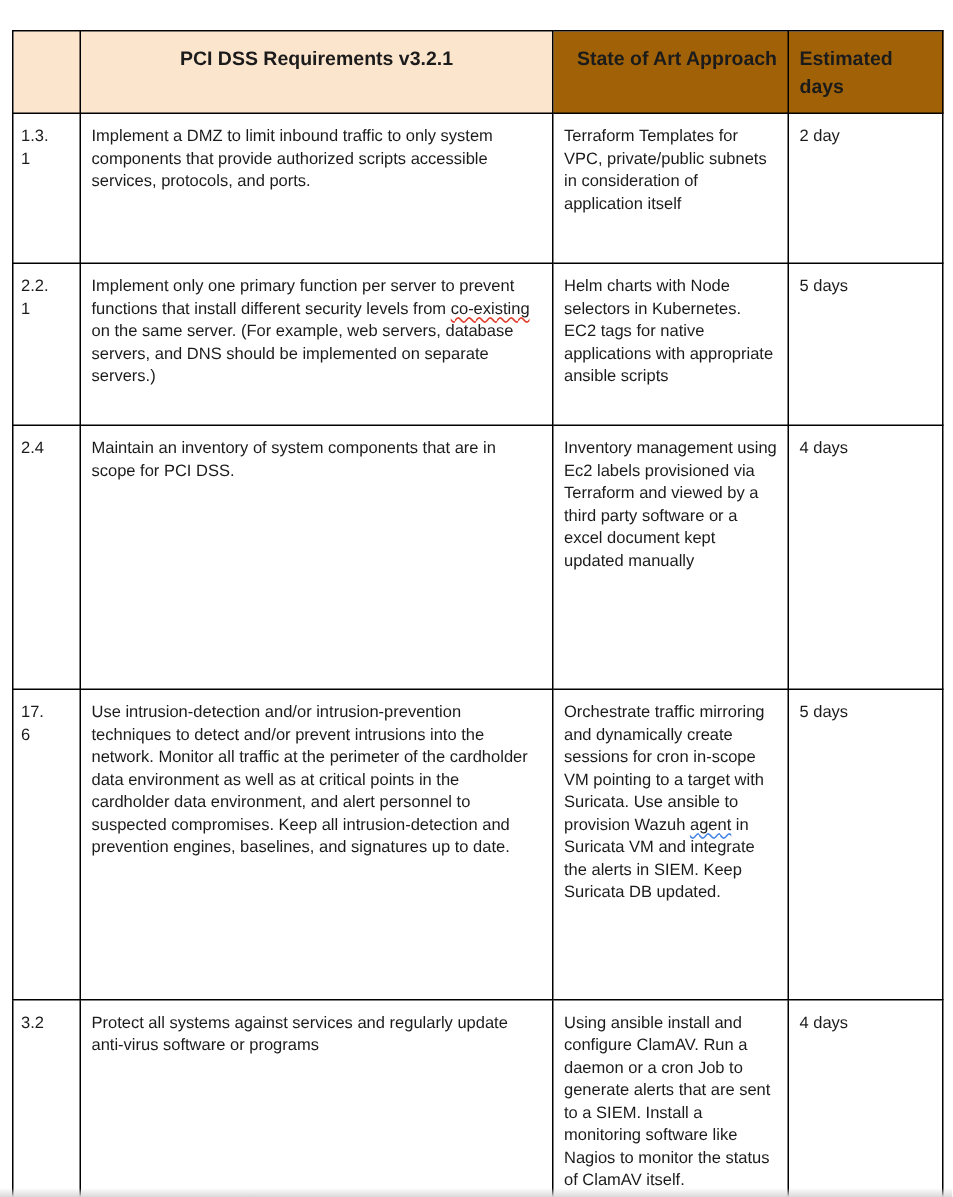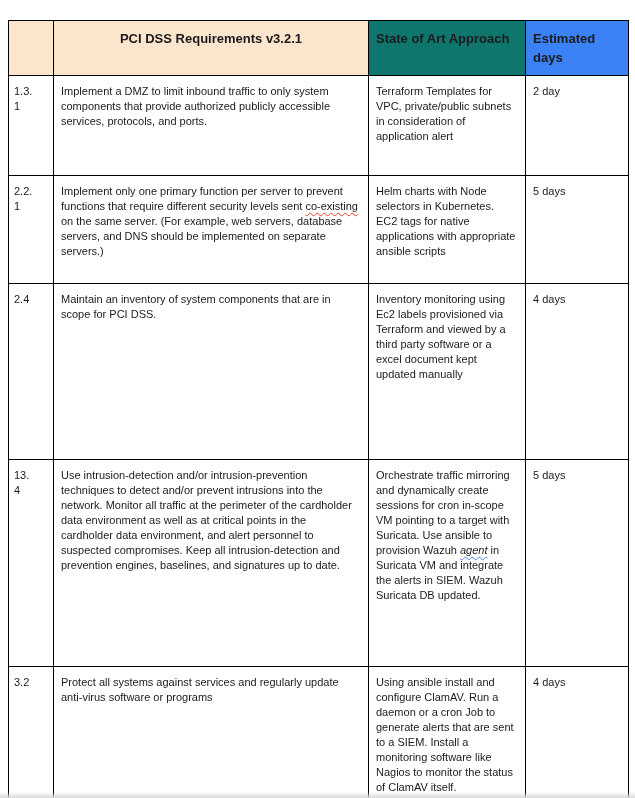--- a/index.html
+++ b/index.html
@@ -74,51 +74,51 @@
     <colgroup>
       <col style="width:45px">
       <col style="width:315px">
       <col style="width:157px">
       <col style="width:103px">
     </colgroup>
     <thead>
       <tr class="header-row">
         <th style="background-color: rgb(252, 229, 205);"></th>
         <th class="th-center" style="background-color: rgb(252, 229, 205);">PCI DSS Requirements v3.2.1</th>
-        <th style="background-color: #0f766e;">State of Art Approach</th>
-        <th style="background-color: #3b82f6;">Estimated days</th>
+        <th style="background-color: #a16207; text-align: right;">State of Art Approach</th>
+        <th style="background-color: #a16207;">Estimated days</th>
       </tr>
     </thead>
     <tbody>
 
       <tr class="row-0">
         <td class="id-cell">1.3.1</td>
-        <td>Implement a DMZ to limit inbound traffic to only system components that provide authorized publicly accessible services, protocols, and ports.</td>
-        <td>Terraform Templates for VPC, private/public subnets in consideration of application alert</td>
+        <td>Implement a DMZ to limit inbound traffic to only system components that provide authorized scripts accessible services, protocols, and ports.</td>
+        <td>Terraform Templates for VPC, private/public subnets in consideration of application itself</td>
         <td>2 day</td>
       </tr>
 
       <tr class="row-1">
         <td class="id-cell">2.2.1</td>
-        <td><span>Implement only one primary function per server to prevent functions that require different security levels sent </span><span class="squiggle-red" style="text-decoration-color: rgb(224, 62, 45);">co-existing</span><span> on the same server. (For example, web servers, database servers, and DNS should be implemented on separate servers.)</span></td>
+        <td><span>Implement only one primary function per server to prevent functions that install different security levels from </span><span class="squiggle-red" style="text-decoration-color: rgb(224, 62, 45);">co-existing</span><span> on the same server. (For example, web servers, database servers, and DNS should be implemented on separate servers.)</span></td>
         <td>Helm charts with Node selectors in Kubernetes. EC2 tags for native applications with appropriate ansible scripts</td>
         <td>5 days</td>
       </tr>
 
       <tr class="row-2">
         <td class="id-cell">2.4</td>
         <td>Maintain an inventory of system components that are in scope for PCI DSS.</td>
-        <td>Inventory monitoring using Ec2 labels provisioned via Terraform and viewed by a third party software or a excel document kept updated manually</td>
+        <td>Inventory management using Ec2 labels provisioned via Terraform and viewed by a third party software or a excel document kept updated manually</td>
         <td>4 days</td>
       </tr>
 
       <tr class="row-3">
-        <td class="id-cell">13.4</td>
+        <td class="id-cell">17.6</td>
         <td>Use intrusion-detection and/or intrusion-prevention techniques to detect and/or prevent intrusions into the network. Monitor all traffic at the perimeter of the cardholder data environment as well as at critical points in the cardholder data environment, and alert personnel to suspected compromises. Keep all intrusion-detection and prevention engines, baselines, and signatures up to date.</td>
-        <td><span>Orchestrate traffic mirroring and dynamically create sessions for cron in-scope VM pointing to a target with Suricata. Use ansible to provision Wazuh </span><span class="squiggle-blue" style="text-decoration-color: rgb(74, 134, 232); font-style: italic;">agent</span><span> in Suricata VM and integrate the alerts in SIEM. Wazuh Suricata DB updated.</span></td>
+        <td><span>Orchestrate traffic mirroring and dynamically create sessions for cron in-scope VM pointing to a target with Suricata. Use ansible to provision Wazuh </span><span class="squiggle-blue" style="text-decoration-color: rgb(74, 134, 232);">agent</span><span> in Suricata VM and integrate the alerts in SIEM. Keep Suricata DB updated.</span></td>
         <td>5 days</td>
       </tr>
 
       <tr class="row-4">
         <td class="id-cell">3.2</td>
         <td>Protect all systems against services and regularly update anti-virus software or programs</td>
         <td>Using ansible install and configure ClamAV. Run a daemon or a cron Job to generate alerts that are sent to a SIEM. Install a monitoring software like Nagios to monitor the status of ClamAV itself.</td>
         <td>4 days</td>
       </tr>
 

